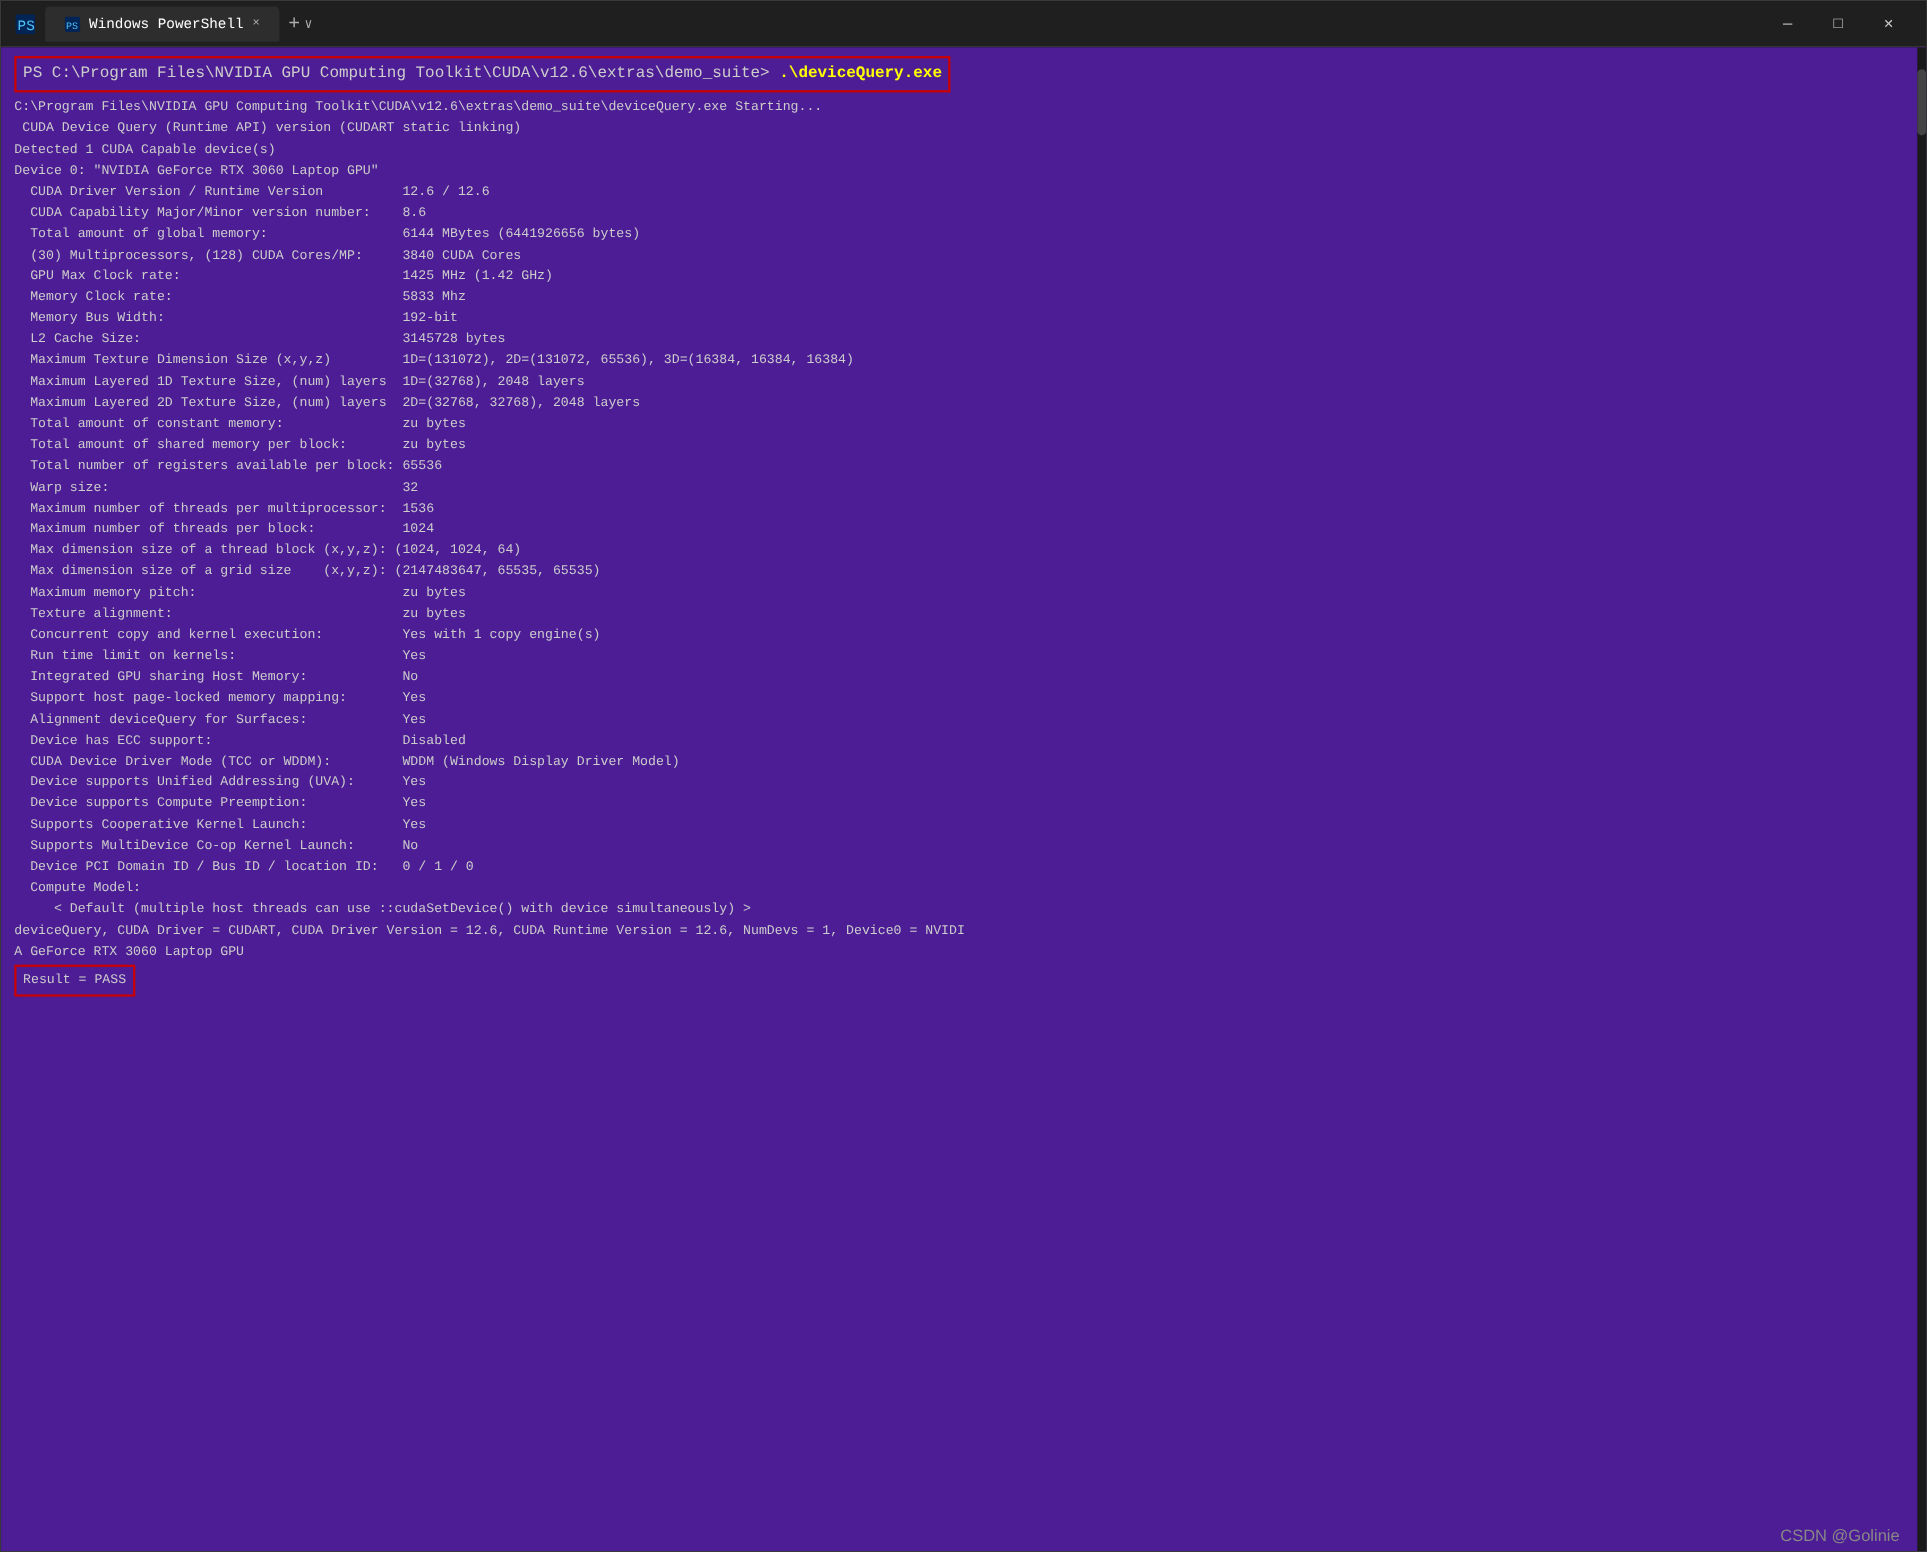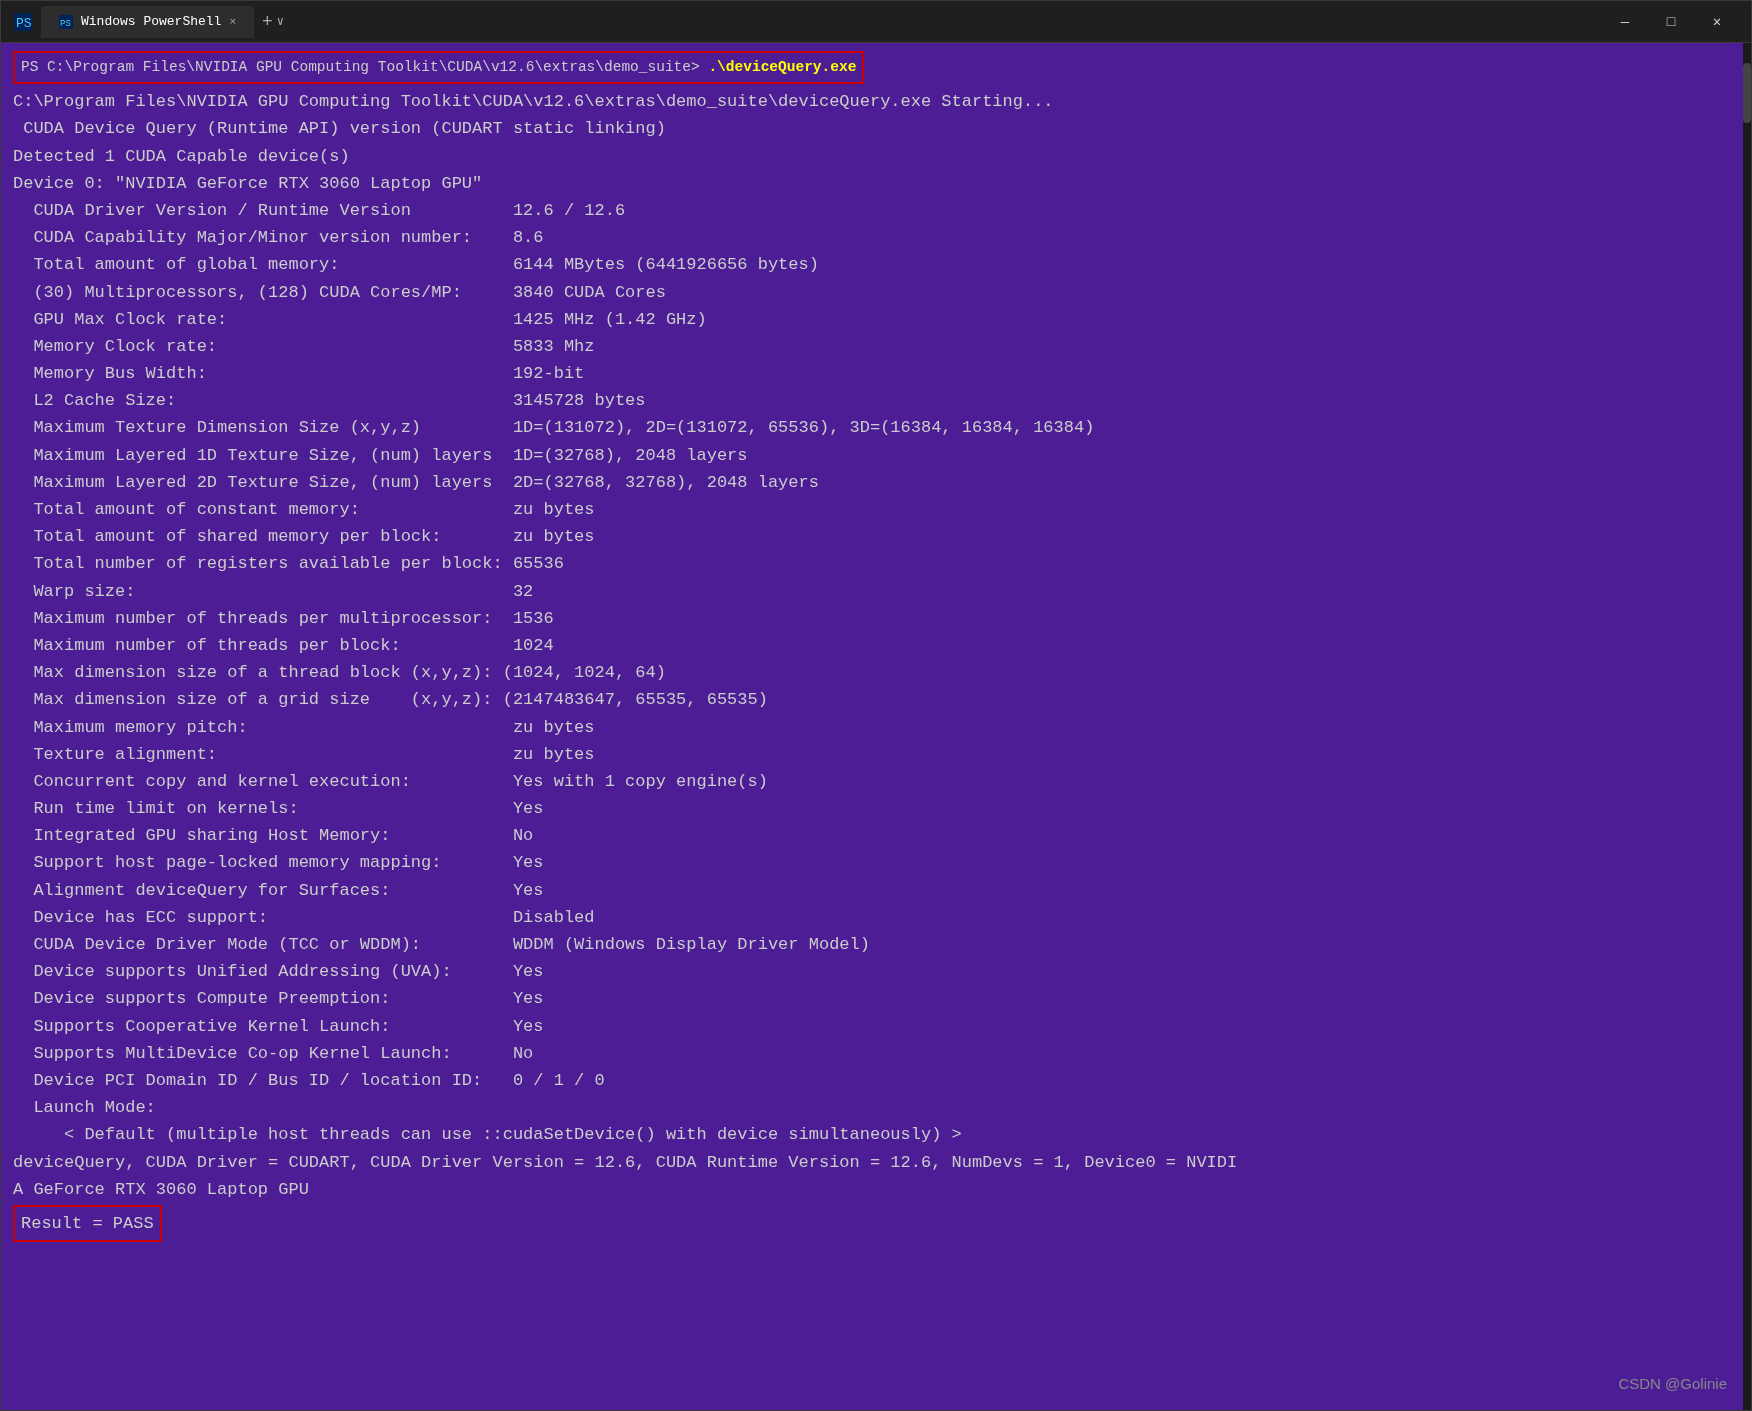--- a/index.html
+++ b/index.html
@@ -88,21 +88,21 @@
     }
     .terminal-area {
       flex: 1;
       background: #4c1d95;
       padding: 8px 12px;
       overflow-y: auto;
       position: relative;
     }
     .terminal-line {
       color: #cccccc;
-      font-size: 17px;
+      font-size: 12px;
       line-height: 1.6;
       white-space: pre;
     }
     .scrollbar {
       position: absolute;
       right: 0;
       top: 0;
       width: 8px;
       height: 100%;
       background: #1a1a1a;
@@ -110,21 +110,21 @@
     .scrollbar-thumb {
       width: 8px;
       height: 60px;
       background: #444;
       border-radius: 4px;
       position: absolute;
       top: 20px;
     }
     .watermark {
       position: absolute;
-      bottom: 18px;
+      bottom: 5px;
       right: 24px;
       color: #888888;
       font-size: 15px;
       font-family: Arial, sans-serif;
     }
   </style>
 </head>
 <body>
 
 <div class="window">
@@ -201,21 +201,21 @@
         <div class="terminal-line">  Integrated GPU sharing Host Memory:            No</div>
         <div class="terminal-line">  Support host page-locked memory mapping:       Yes</div>
         <div class="terminal-line">  Alignment deviceQuery for Surfaces:            Yes</div>
         <div class="terminal-line">  Device has ECC support:                        Disabled</div>
         <div class="terminal-line">  CUDA Device Driver Mode (TCC or WDDM):         WDDM (Windows Display Driver Model)</div>
         <div class="terminal-line">  Device supports Unified Addressing (UVA):      Yes</div>
         <div class="terminal-line">  Device supports Compute Preemption:            Yes</div>
         <div class="terminal-line">  Supports Cooperative Kernel Launch:            Yes</div>
         <div class="terminal-line">  Supports MultiDevice Co-op Kernel Launch:      No</div>
         <div class="terminal-line">  Device PCI Domain ID / Bus ID / location ID:   0 / 1 / 0</div>
-        <div class="terminal-line">  Launch Mode:</div>
+        <div class="terminal-line">  Compute Model:</div>
         <div class="terminal-line">     &lt; Default (multiple host threads can use ::cudaSetDevice() with device simultaneously) &gt;</div>
         <div class="terminal-line"></div>
         <div class="terminal-line">deviceQuery, CUDA Driver = CUDART, CUDA Driver Version = 12.6, CUDA Runtime Version = 12.6, NumDevs = 1, Device0 = NVIDI</div>
         <div class="terminal-line">A GeForce RTX 3060 Laptop GPU</div>
       </div>
 
     <div style="margin-top: 2px;">
       <span class="terminal-line" style="border: 2.5px solid #cc0000; padding: 3px 6px; display: inline-block;">Result = PASS</span>
     </div>
 

